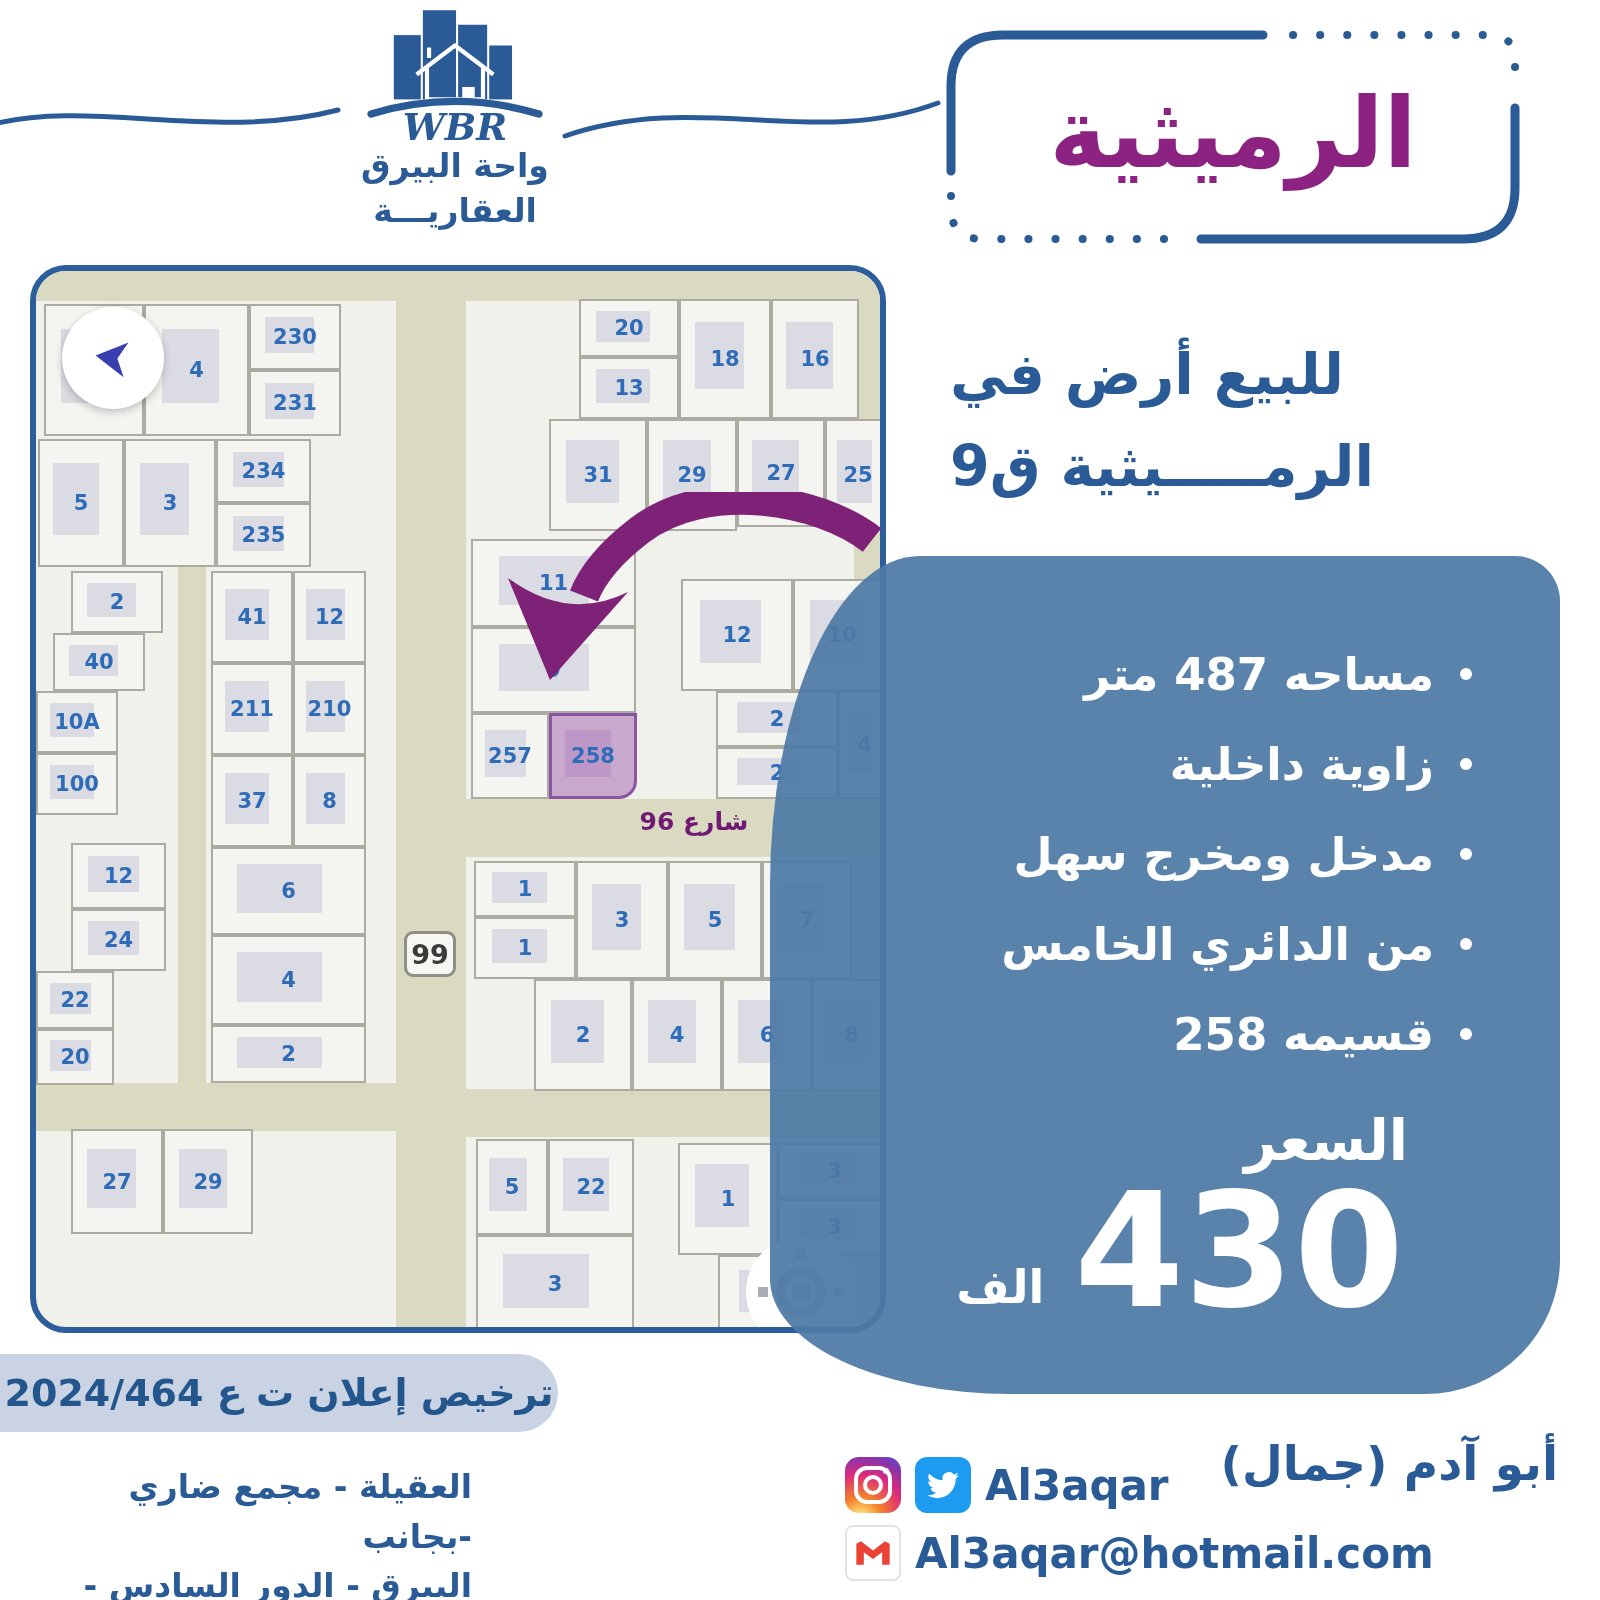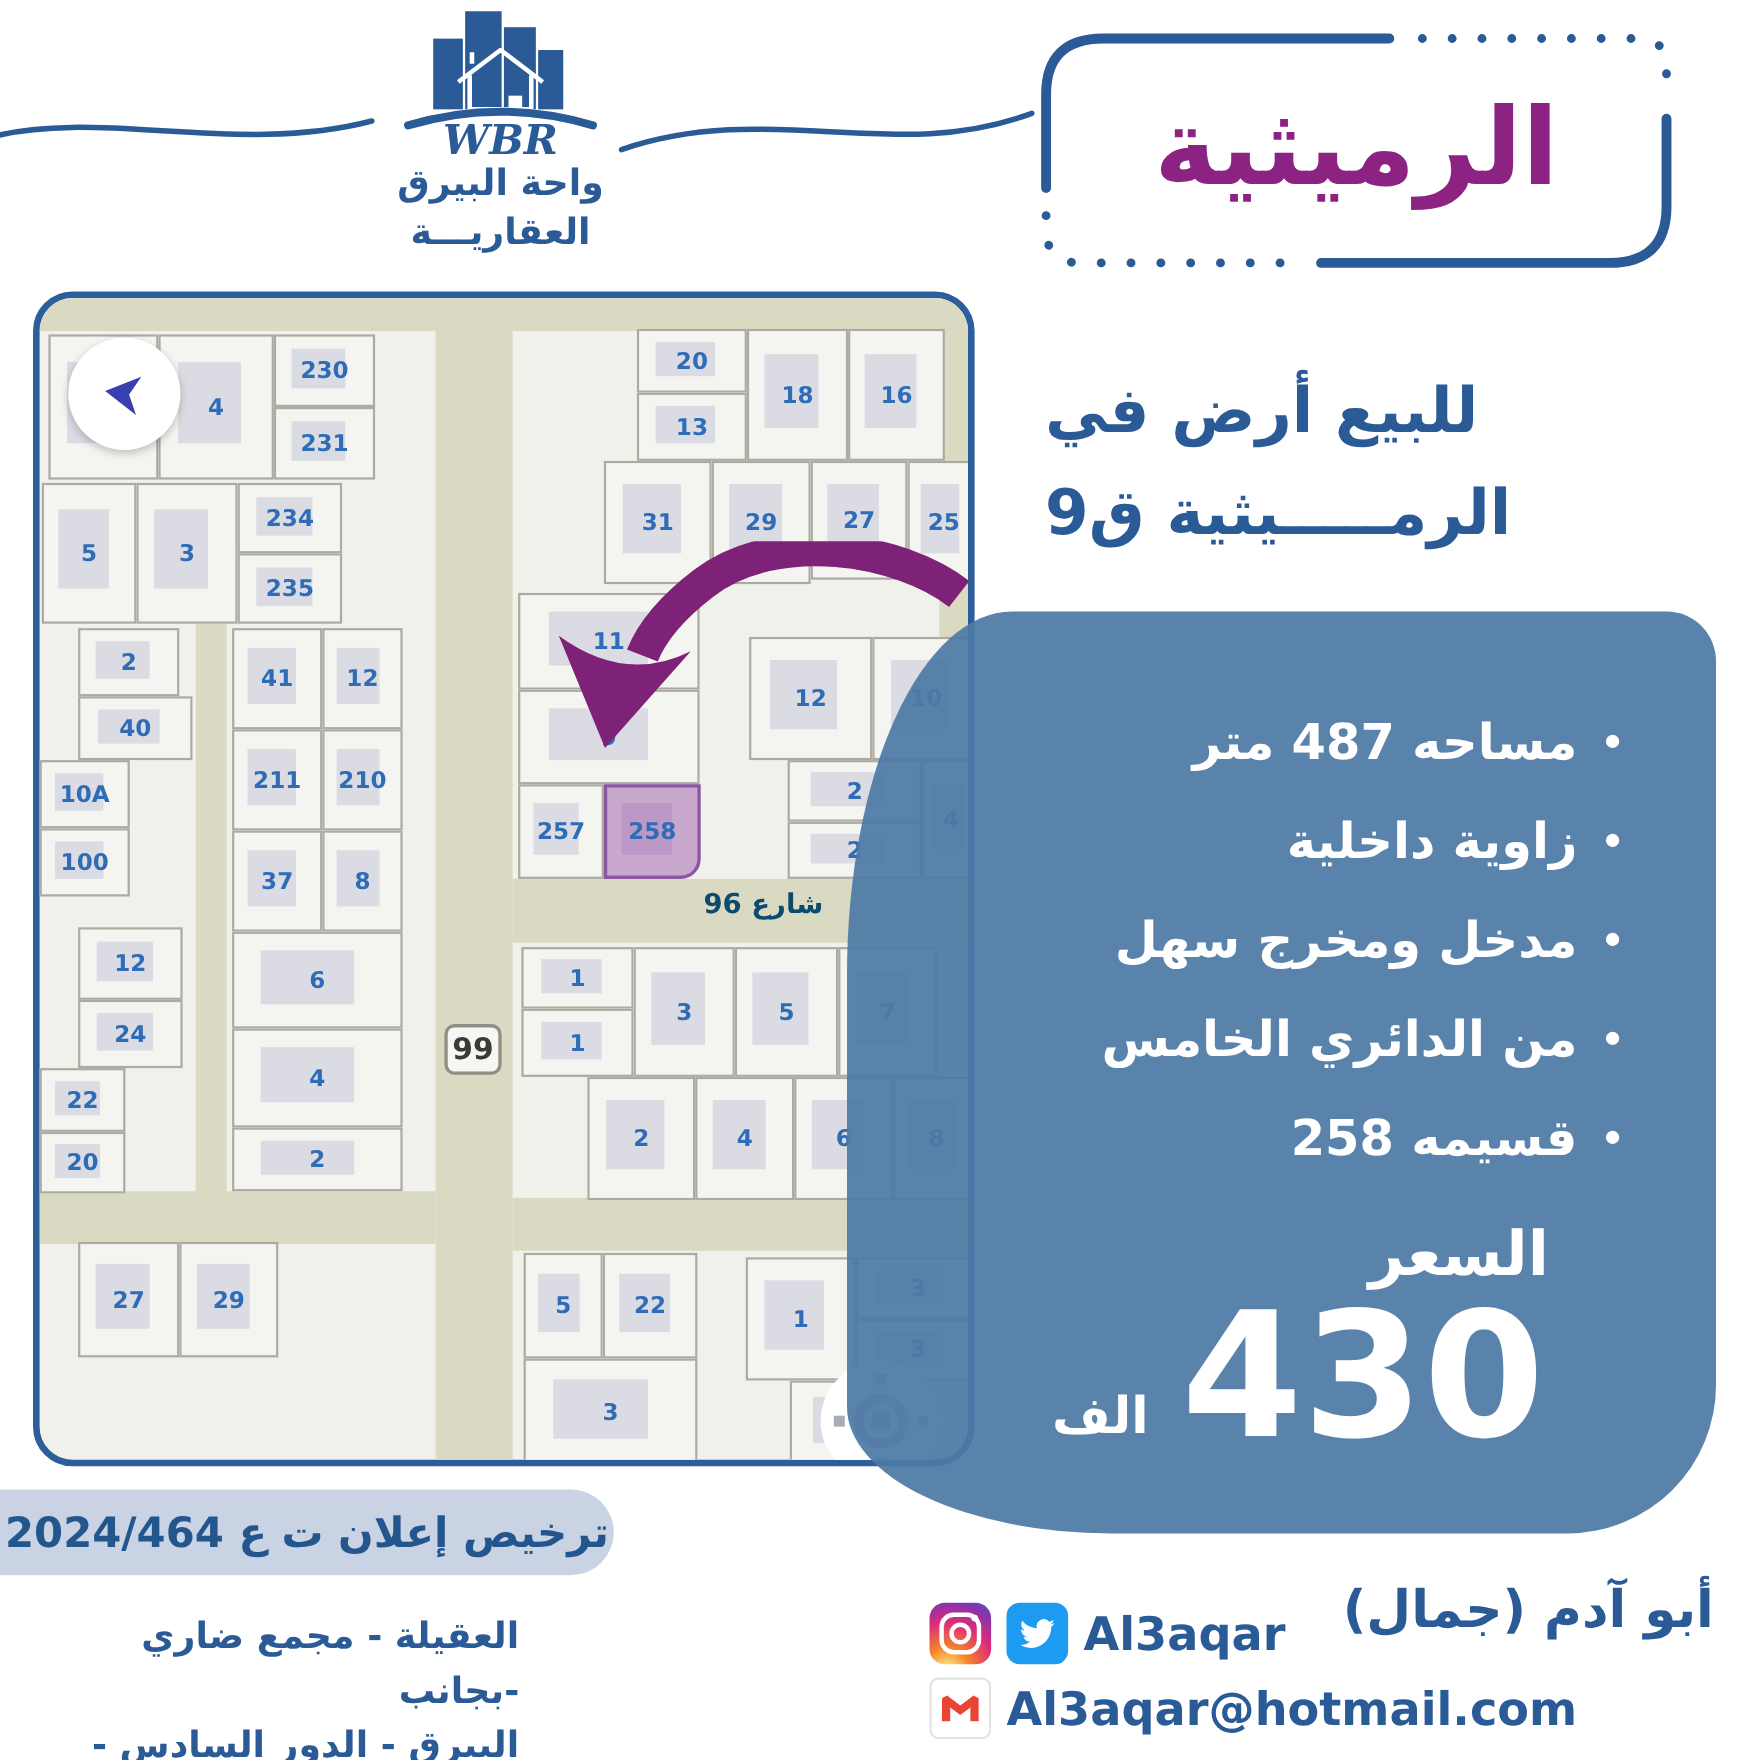--- a/index.html
+++ b/index.html
@@ -38,21 +38,21 @@
   .map{position:absolute;left:30px;top:265px;width:856px;height:1068px;background:#F1F1EC;
        border:6px solid var(--map-border);border-radius:36px;overflow:hidden;box-sizing:border-box;z-index:1;}
   .map-inner{position:absolute;inset:0;}
   .road{position:absolute;background:var(--road);}
   .cell{position:absolute;background:var(--cellbg);border:2px solid var(--cellbd);box-sizing:border-box;}
   .cell .bld{position:absolute;left:16%;top:18%;width:56%;height:58%;background:var(--bld);}
   .cell .lbl{position:absolute;inset:0;display:flex;align-items:center;justify-content:center;
              color:var(--num);font-weight:700;font-size:21px;z-index:1;border-radius:20px;}
   .cell.hl{background:var(--hl);border-color:var(--hlbd);border-width:3px;border-bottom-right-radius:18px;z-index:2;}
   .cell.hl .bld{background:#BD97C6;}
-  .street-label{position:absolute;left:548px;top:536px;width:220px;text-align:center;color:#0c4a6e;
+  .street-label{position:absolute;left:548px;top:536px;width:220px;text-align:center;color:#701a75;
                 font-weight:700;font-size:25px;direction:rtl;z-index:1;}
   .badge-99{position:absolute;left:368px;top:660px;width:52px;height:46px;background:#F6F6F2;
             border:3px solid #8F8F85;border-radius:9px;box-sizing:border-box;display:flex;align-items:center;
             justify-content:center;color:#3A3A38;font-weight:800;font-size:27px;z-index:1;}
   .nav-btn{position:absolute;left:26px;top:36px;width:102px;height:102px;border-radius:50%;background:#fff;
            box-shadow:0 3px 8px rgba(0,0,0,.22);display:flex;align-items:center;justify-content:center;z-index:3;}
   .compass{position:absolute;left:710px;top:966px;width:110px;height:110px;border-radius:50%;background:#fff;
            display:flex;align-items:center;justify-content:center;z-index:3;}
   .compass .ring{width:50px;height:50px;border:9px solid #A9AEB4;border-radius:50%;position:relative;box-sizing:border-box;}
   .compass .ring::after{content:"";position:absolute;inset:7px;background:#A9AEB4;border-radius:6px;}
@@ -212,21 +212,21 @@
           <div class="lbl">27</div>
         </div>
         <div class="cell" style="left: 789px; top: 148px; width: 66px; height: 112px;">
           <div class="bld"></div>
           <div class="lbl">25</div>
         </div>
         <div class="cell" style="left: 35px; top: 300px; width: 92px; height: 62px;">
           <div class="bld"></div>
           <div class="lbl">2</div>
         </div>
-        <div class="cell" style="left: 35px; top: 362px; width: 104px; height: 58px;">
+        <div class="cell" style="left: 17px; top: 362px; width: 92px; height: 58px;">
           <div class="bld"></div>
           <div class="lbl">40</div>
         </div>
         <div class="cell" style="left: 0px; top: 420px; width: 82px; height: 62px;">
           <div class="bld"></div>
           <div class="lbl">10A</div>
         </div>
         <div class="cell" style="left: 0px; top: 482px; width: 82px; height: 62px;">
           <div class="bld"></div>
           <div class="lbl">100</div>

